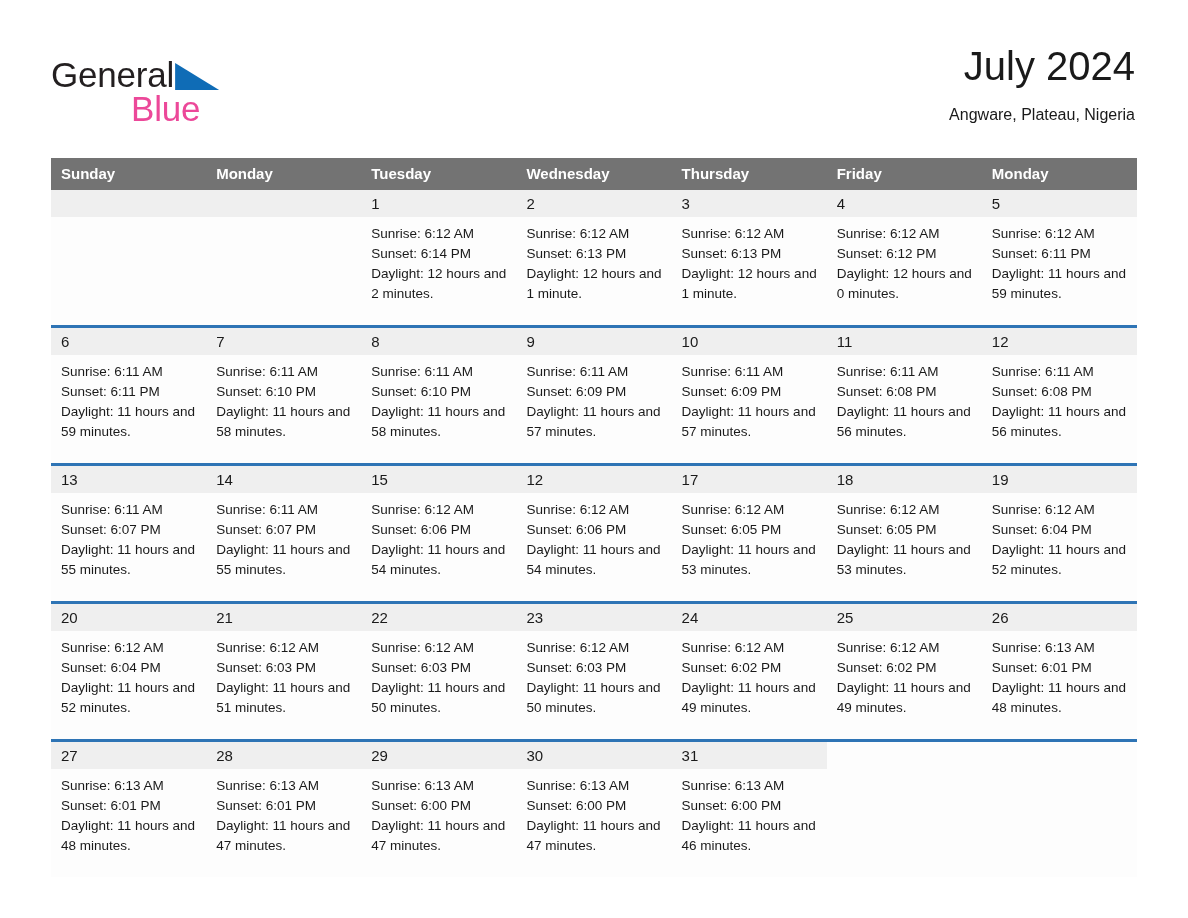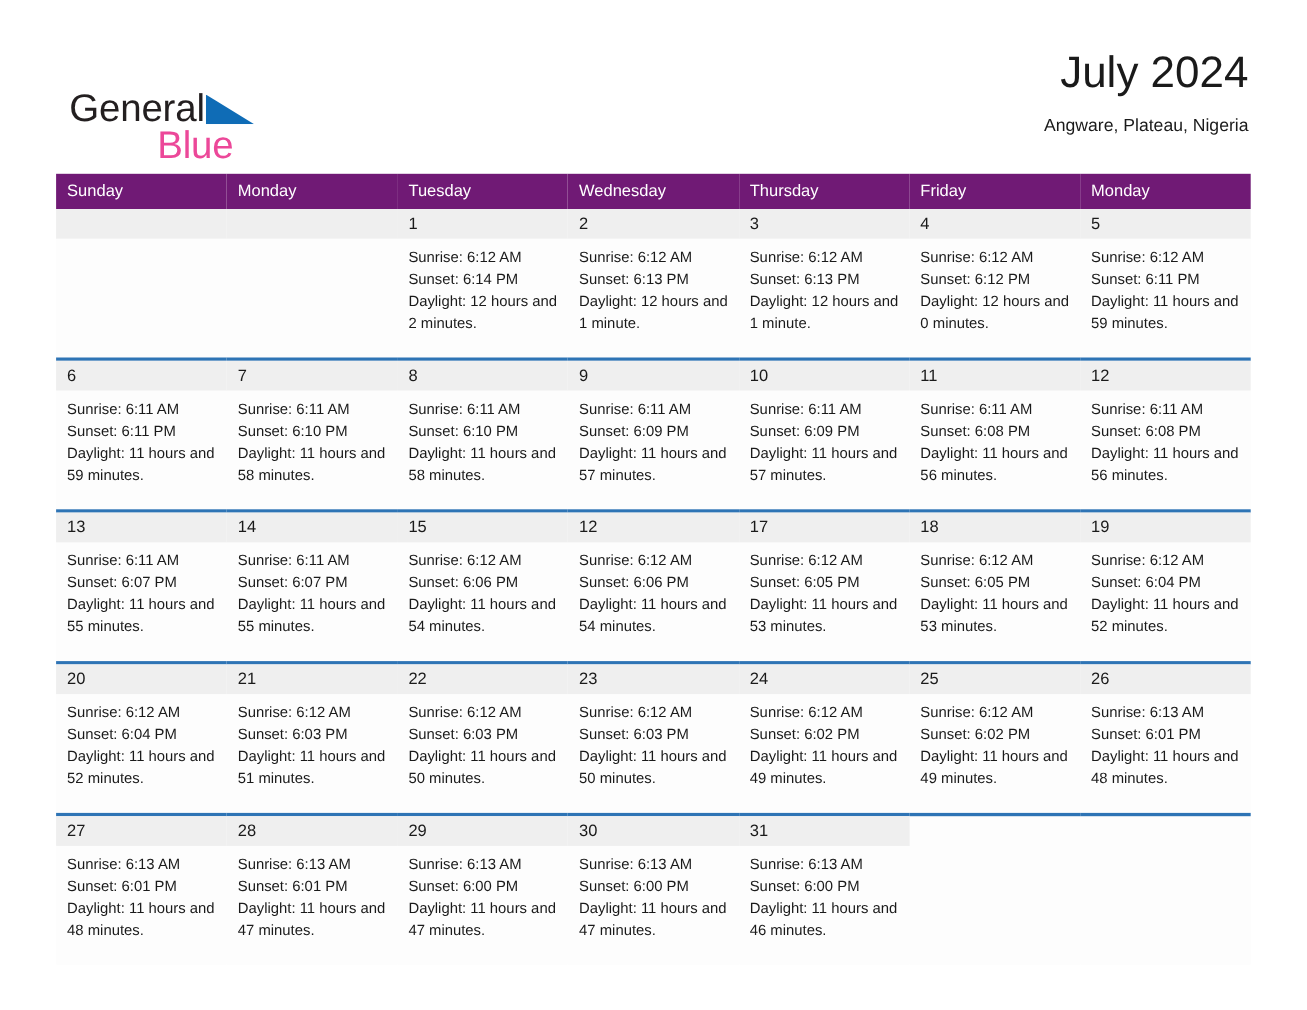--- a/index.html
+++ b/index.html
@@ -25,25 +25,24 @@
   
   .header {
     position: absolute;
     left: 51px;
     top: 40px;
     width: 1086px;
     height: 108px;
   }
   .brand {
     position: absolute;
-    left: 12px;
+    left: 0;
     top: 14px;
     width: 260px;
     height: 80px;
-    margin-top: 24px;
   }
   .brand-line1 {
     position: relative;
     height: 42px;
     line-height: 42px;
     white-space: nowrap;
   }
   .brand-general {
     font-size: 35px;
     color: #231f20;
@@ -95,24 +94,24 @@
     left: 51px;
     top: 158px;
     width: 1086px;
     border-collapse: collapse;
     table-layout: fixed;
   }
   .calendar col {
     width: 155.14px;
   }
   .calendar thead th {
-    background: #701a75;
+    background: #737373;
     color: #ffffff;
     font-size: 15px;
-    font-weight: normal;
+    font-weight: bold;
     text-align: left;
     padding: 7px 0 8px 10px;
     height: 17px;
     vertical-align: middle;
     white-space: nowrap;
   }
 
   .week-row {
     height: 135px;
   }

